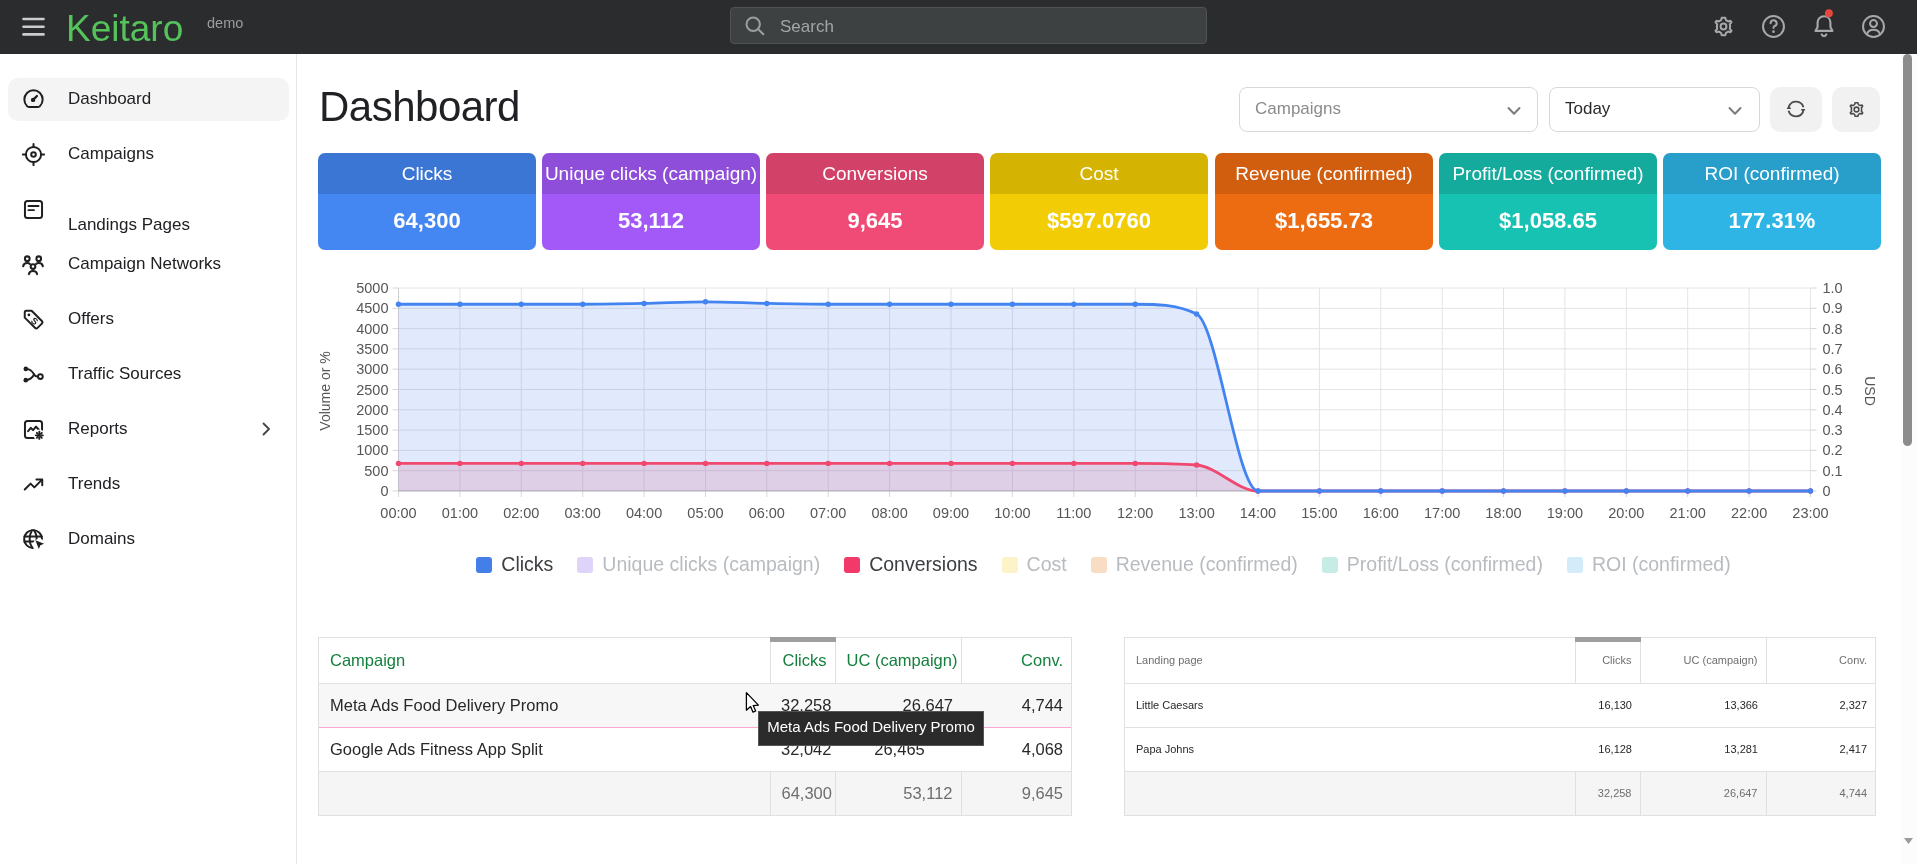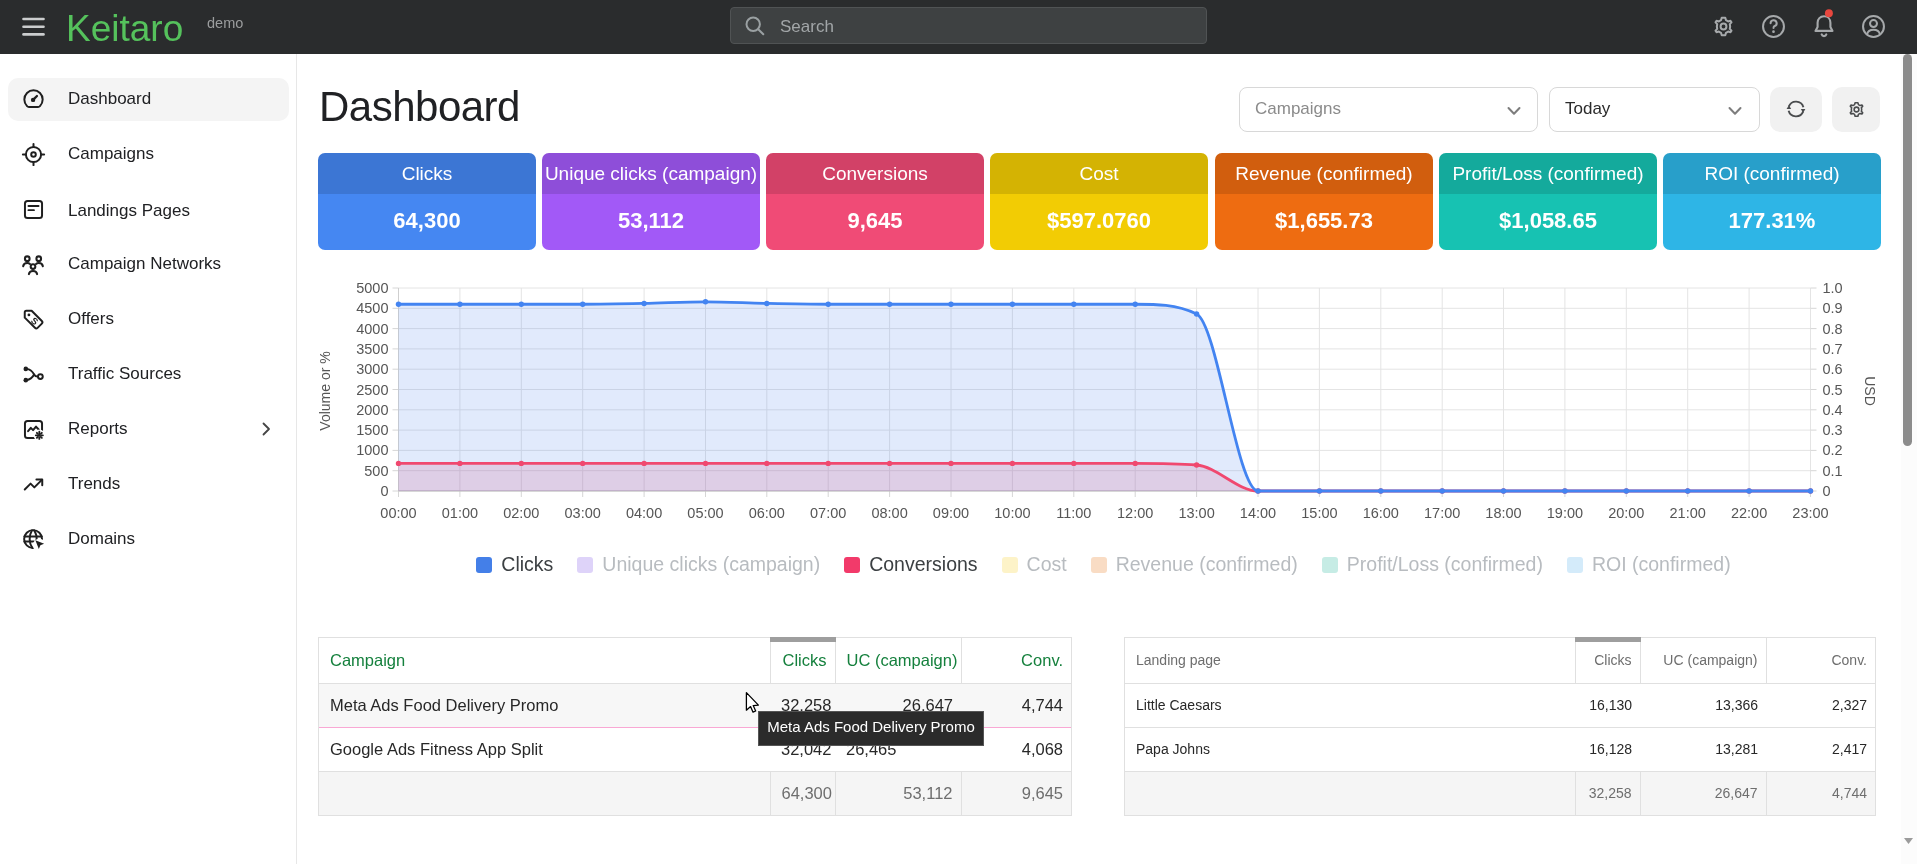--- a/index.html
+++ b/index.html
@@ -82,21 +82,21 @@
 </svg>
 <div class="menu-item" style="top:144px">Campaigns</div>
 
 <svg class="abs" style="left:21px;top:197px" width="25" height="25" viewBox="0 0 24 24">
  <g class="sideicon" stroke-width="2.1">
       <rect x="3.8" y="3.8" width="16.4" height="16.4" rx="2.5"></rect>
  <line x1="7.2" y1="8.6" x2="16.8" y2="8.6"></line>
       <line x1="7.2" y1="12.6" x2="12.4" y2="12.6"></line>
     </g>
 </svg>
-<div class="menu-item" style="top:201px">Landings Pages</div>
+<div class="menu-item" style="top:215px">Landings Pages</div>
 
 <svg class="abs" style="left:20px;top:252px" width="26" height="26" viewBox="0 0 24 24">
  <g class="sideicon" stroke-width="1.9">
  <circle cx="6.7" cy="6.2" r="2.15"></circle>
       <circle cx="17.3" cy="6.2" r="2.15"></circle>
  <path d="M2.9 13.1 c0.35 -1.9 1.9 -2.9 3.8 -2.9 c1 0 1.9 0.3 2.5 0.8"></path>
  <path d="M21.1 13.1 c-0.35 -1.9 -1.9 -2.9 -3.8 -2.9 c-1 0 -1.9 0.3 -2.5 0.8"></path>
  <circle cx="12" cy="13.4" r="2.15"></circle>
  <path d="M8.2 20.4 c0.35 -1.9 1.9 -2.9 3.8 -2.9 s3.45 1 3.8 2.9"></path>
     </g>
@@ -465,35 +465,35 @@
         </tr>
 <tr style="height:44px;color:#282828;border-top:1px solid #e0e0e0;background:#f7f7f7;">
           <td style="padding:0 8px 0 11px;text-align:left">Meta Ads Food Delivery Promo</td>
           <td style="padding:0 8px 0 11px;text-align:right">32,258</td>
           <td style="padding:0 8px 0 11px;text-align:right">26,647</td>
           <td style="padding:0 8px 0 11px;text-align:right">4,744</td>
         </tr>
 <tr style="height:44px;color:#282828;border-top:1px solid #f9a8d4;">
           <td style="padding:0 8px 0 11px;text-align:left">Google Ads Fitness App Split</td>
           <td style="padding:0 8px 0 11px;text-align:left">32,042</td>
-          <td style="padding:0 8px 0 11px;text-align:left">26,465</td>
+          <td style="padding:0 8px 0 11px;text-align:center">26,465</td>
           <td style="padding:0 8px 0 11px;text-align:right">4,068</td>
         </tr>
 <tr style="height:44px;color:#6e6e6e;background:#f5f5f5;border-top:1px solid #e0e0e0">
           <td style="padding:0 8px 0 11px;text-align:left"></td>
           <td style="border-left:1px solid #e0e0e0;padding:0 8px 0 11px;text-align:right">64,300</td>
           <td style="border-left:1px solid #e0e0e0;padding:0 8px 0 11px;text-align:right">53,112</td>
           <td style="border-left:1px solid #e0e0e0;padding:0 8px 0 11px;text-align:right">9,645</td>
         </tr>
 </tbody>
     </table>
   </div>
 <div class="abs" style="left:770px;top:637px;width:66px;height:5px;background:#9e9e9e;z-index:3"></div>
 <div class="abs" style="left:1124px;top:637px;width:752px;border:1px solid #e0e0e0">
-<table style="width:100%;table-layout:fixed;font-size:14px;white-space:nowrap">
+<table style="width:100%;table-layout:fixed;font-size:11px;white-space:nowrap">
 <colgroup>
         <col style="width:450px">
         <col style="width:65px">
         <col style="width:126px">
         <col style="width:109px">
       </colgroup>
 <tbody>
         <tr style="height:45px;color:#6e6e6e">
           <td style="padding:0 8px 0 11px;text-align:left">Landing page</td>
           <td style="border-left:1px solid #e0e0e0;padding:0 8px 0 11px;text-align:right">Clicks</td>

